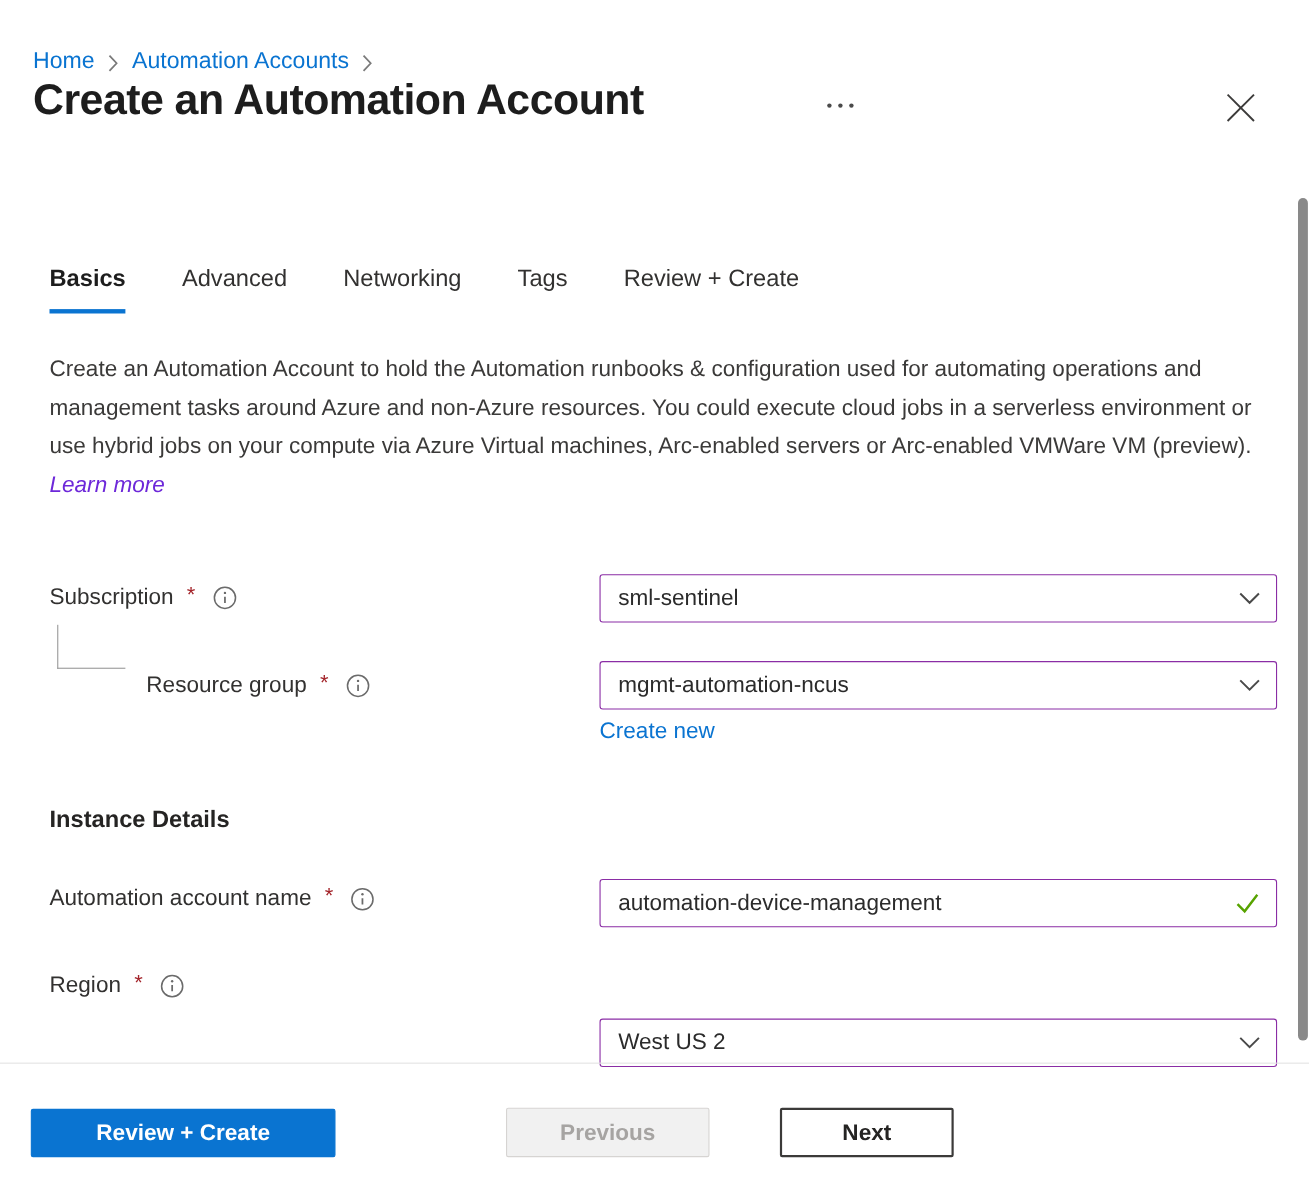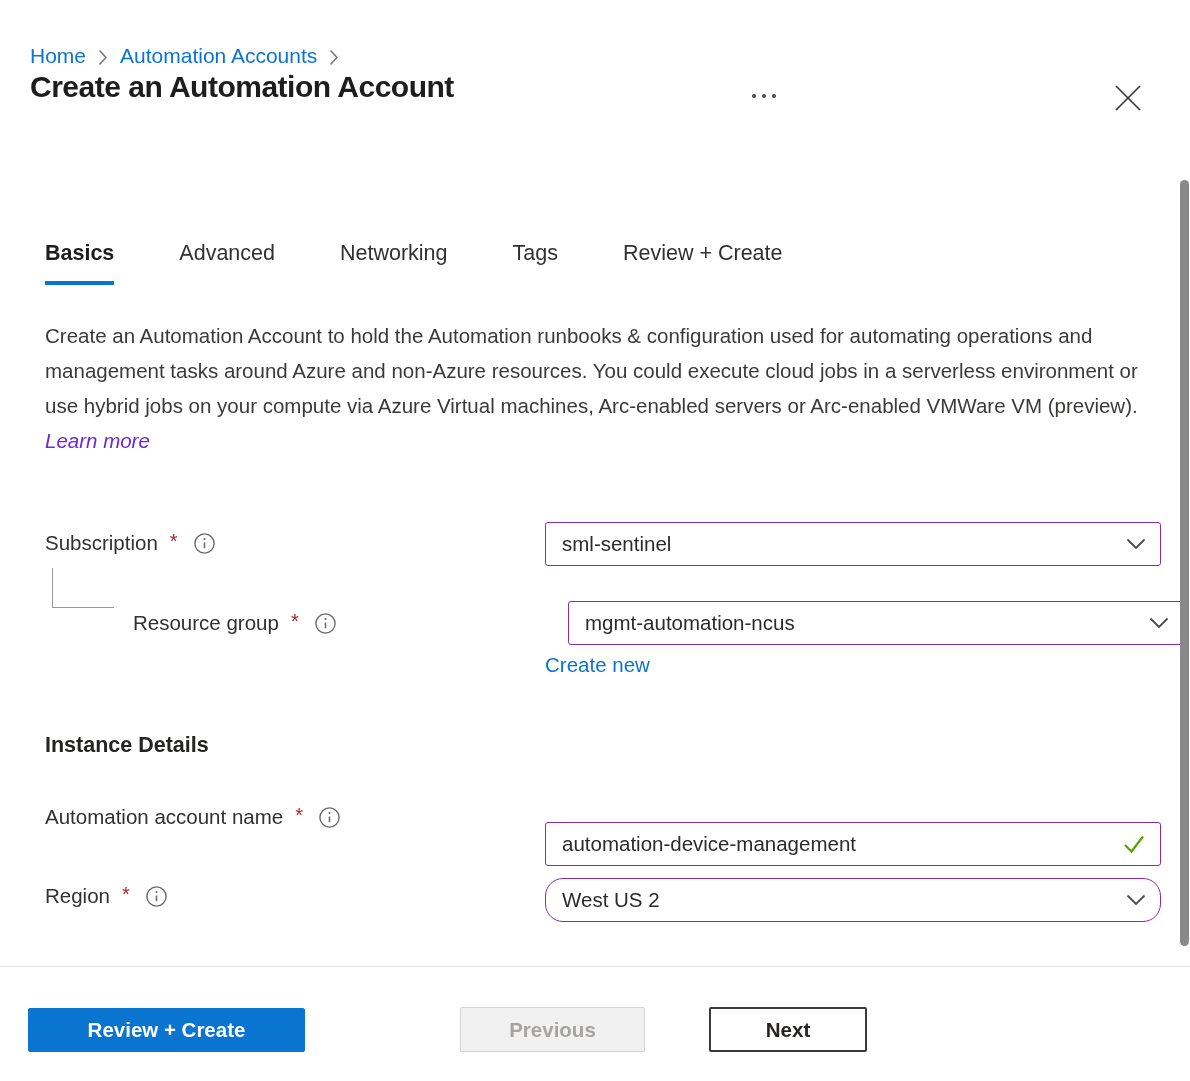--- a/index.html
+++ b/index.html
@@ -7,29 +7,29 @@
     font-family: "Liberation Sans", sans-serif; color: #323130; overflow: hidden; }
   .abs { position: absolute; }
 
   
   .breadcrumb { left: 30px; top: 16px; display: flex; align-items: center; gap: 12px;
     font-size: 21px; margin-top: 28px; }
   .crumb-link { color: #0a74d1; cursor: pointer; text-decoration: none; }
   .crumb-sep { display: inline-flex; align-items: center; margin-top: 2px; }
 
   
-  .page-title { left: 30px; top: 70px; font-size: 30px; font-weight: 700;
+  .page-title { left: 30px; top: 70px; font-size: 39px; font-weight: 700;
     color: #1d1d1d; letter-spacing: -0.5px; }
   .more-btn { left: 748px; top: 90px; display: flex; gap: 6px; cursor: pointer; padding: 4px; }
   .more-btn .dot { width: 4px; height: 4px; border-radius: 50%; background: #4a4a4a; }
   .close-btn { left: 1108px; top: 80px; width: 40px; height: 40px; display: flex;
     align-items: center; justify-content: center; cursor: pointer; }
 
   
-  .tabs { left: 45px; top: 241px; display: flex; gap: 65px; font-size: 21.5px; }
+  .tabs { left: 45px; top: 241px; display: flex; gap: 51px; font-size: 21.5px; }
   .tab { padding-bottom: 15px; border-bottom: 4px solid transparent; color: #323130;
     cursor: pointer; }
   .tab.active { font-weight: 700; border-bottom-color: #0a74d1; color: #1d1d1d; }
 
   
   .description { left: 45px; top: 318px; width: 1096px; font-size: 20.5px;
     line-height: 35px; color: #3b3a39; }
   .inline-link { color: #6d28d9; cursor: pointer; font-style: italic; }
 
   
@@ -136,21 +136,21 @@
   <span>Resource group</span>
   <span class="req">*</span>
   <span class="info">
     <svg width="23" height="23" viewBox="0 0 23 23">
         <circle cx="11.5" cy="11.5" r="9.6" fill="none" stroke="#6b6b6b" stroke-width="1.4"></circle>
         <line x1="11.5" y1="10.5" x2="11.5" y2="16.2" stroke="#6b6b6b" stroke-width="1.6"></line>
         <circle cx="11.5" cy="7" r="1.1" fill="#6b6b6b"></circle>
       </svg>
   </span>
 </div>
-<div class="abs field" style="left:545px; top:601px;margin-left:23px;">
+<div class="abs field" style="left:545px; top:601px;">
   <span class="value">mgmt-automation-ncus</span>
   <span class="chev">
     <svg width="20" height="12" viewBox="0 0 20 12">
         <polyline points="1.5,1.5 10,10 18.5,1.5" fill="none" stroke="#4a4a4a" stroke-width="1.8"></polyline>
       </svg>
   </span>
 </div>
 <a class="abs create-new">Create new</a>
 
 <h2 class="abs section-title">Instance Details</h2>
@@ -159,41 +159,41 @@
   <span>Automation account name</span>
   <span class="req">*</span>
   <span class="info">
     <svg width="23" height="23" viewBox="0 0 23 23">
         <circle cx="11.5" cy="11.5" r="9.6" fill="none" stroke="#6b6b6b" stroke-width="1.4"></circle>
         <line x1="11.5" y1="10.5" x2="11.5" y2="16.2" stroke="#6b6b6b" stroke-width="1.6"></line>
         <circle cx="11.5" cy="7" r="1.1" fill="#6b6b6b"></circle>
       </svg>
   </span>
 </div>
-<div class="abs field" style="left:545px; top:822px; cursor:text;">
+<div class="abs field" style="left:545px; top:799px; cursor:text;">
   <span class="value">automation-device-management</span>
   <span class="chev">
     <svg width="24" height="22" viewBox="0 0 24 22">
         <polyline points="3,12 9.5,18.5 21,3.5" fill="none" stroke="#57a300" stroke-width="2.2"></polyline>
       </svg>
   </span>
 </div>
 
 <div class="abs field-label" style="left:45px; top:884px;">
   <span>Region</span>
   <span class="req">*</span>
   <span class="info">
     <svg width="23" height="23" viewBox="0 0 23 23">
         <circle cx="11.5" cy="11.5" r="9.6" fill="none" stroke="#6b6b6b" stroke-width="1.4"></circle>
         <line x1="11.5" y1="10.5" x2="11.5" y2="16.2" stroke="#6b6b6b" stroke-width="1.6"></line>
         <circle cx="11.5" cy="7" r="1.1" fill="#6b6b6b"></circle>
       </svg>
   </span>
 </div>
-<div class="abs field" style="left:545px; top:878px;border-radius:18px;">
+<div class="abs field" style="left:545px; top:926px;">
   <span class="value">West US 2</span>
   <span class="chev">
     <svg width="20" height="12" viewBox="0 0 20 12">
         <polyline points="1.5,1.5 10,10 18.5,1.5" fill="none" stroke="#4a4a4a" stroke-width="1.8"></polyline>
       </svg>
   </span>
 </div>
 
 <div class="abs scrollbar"></div>
 

